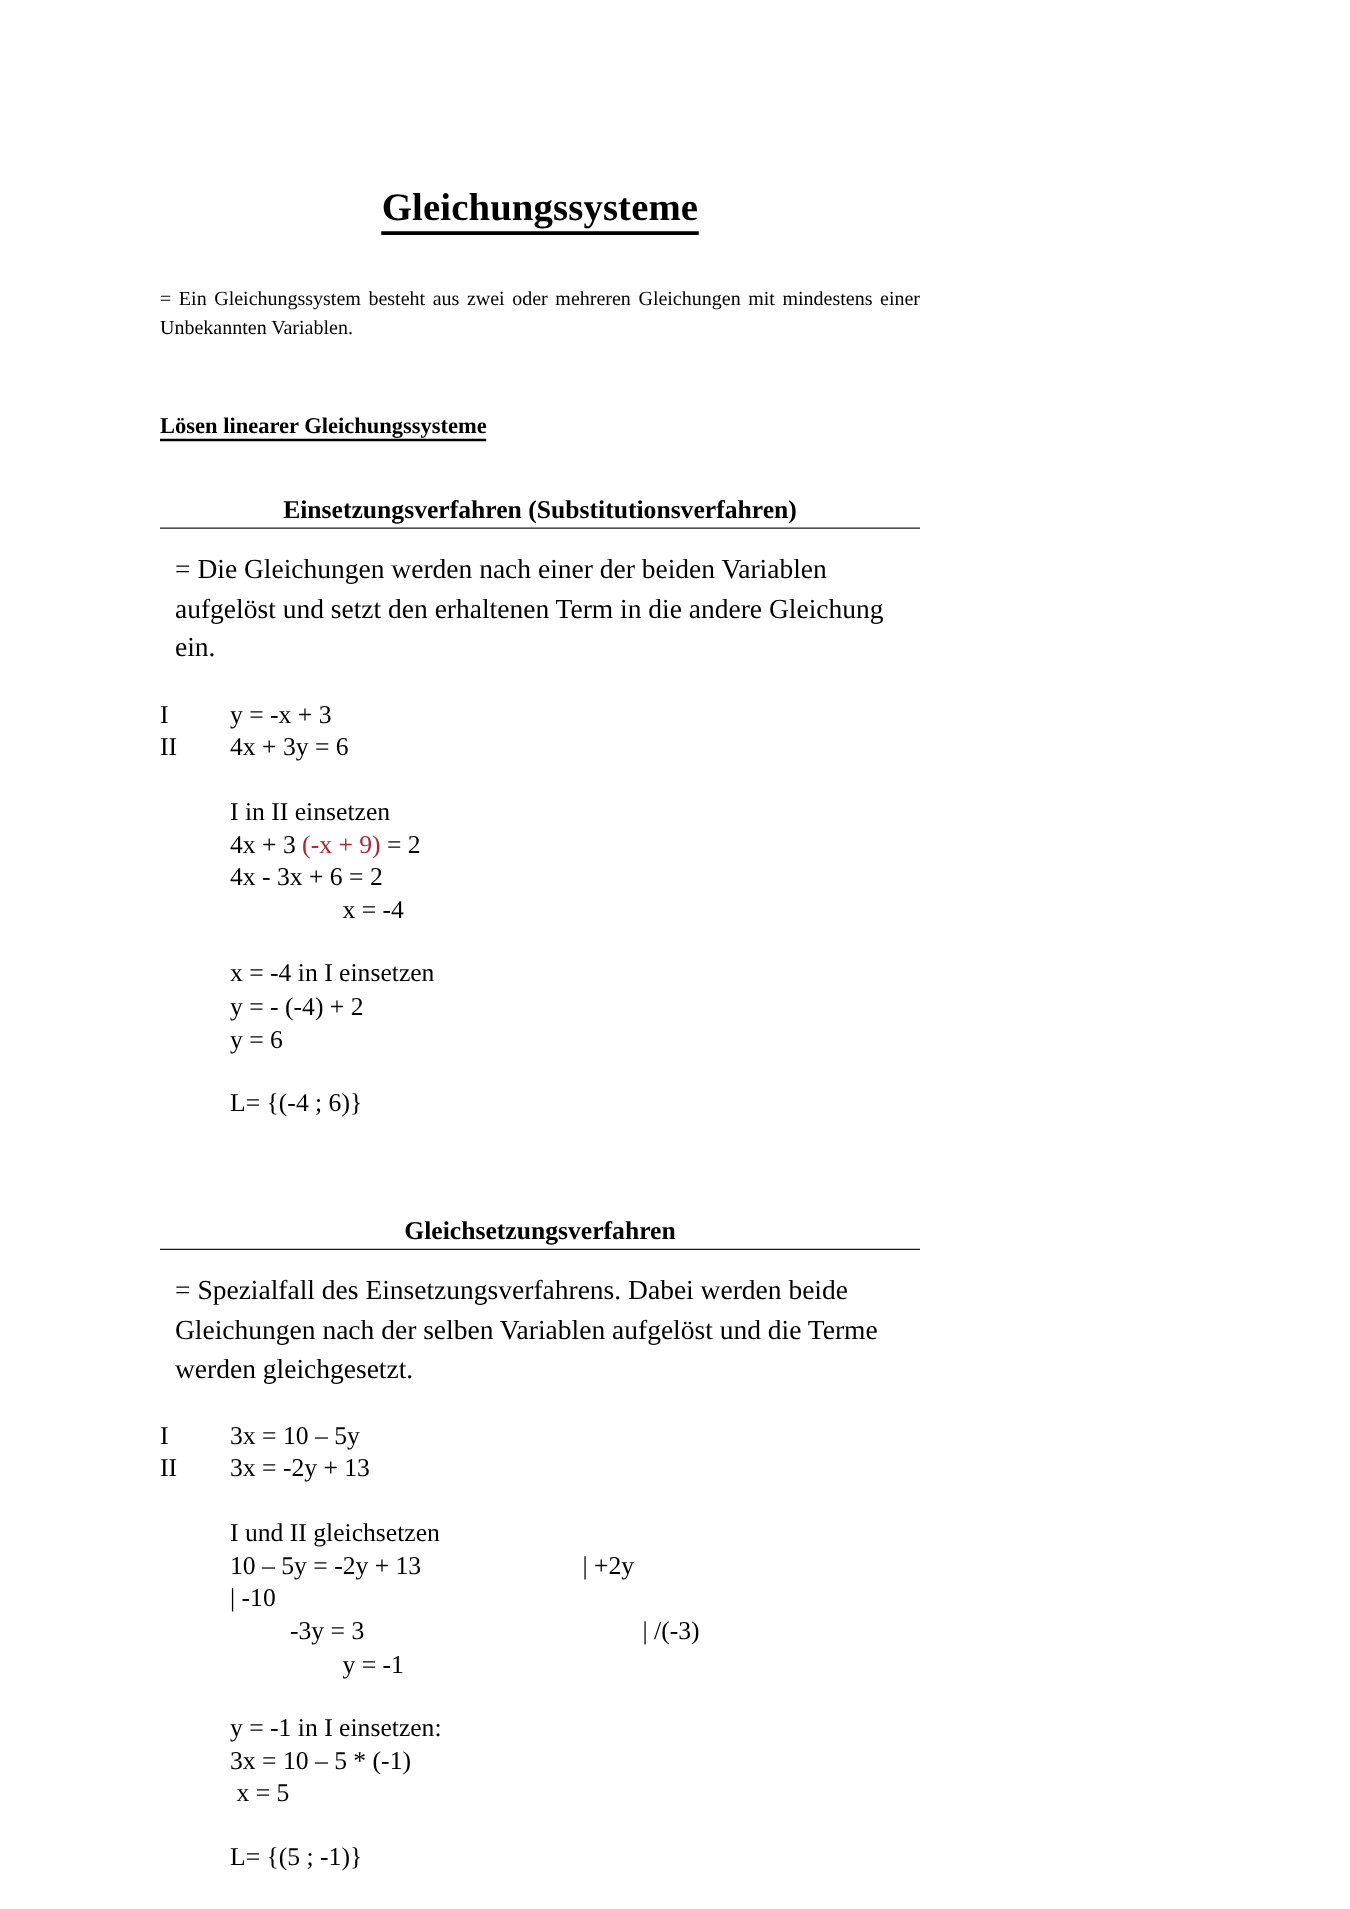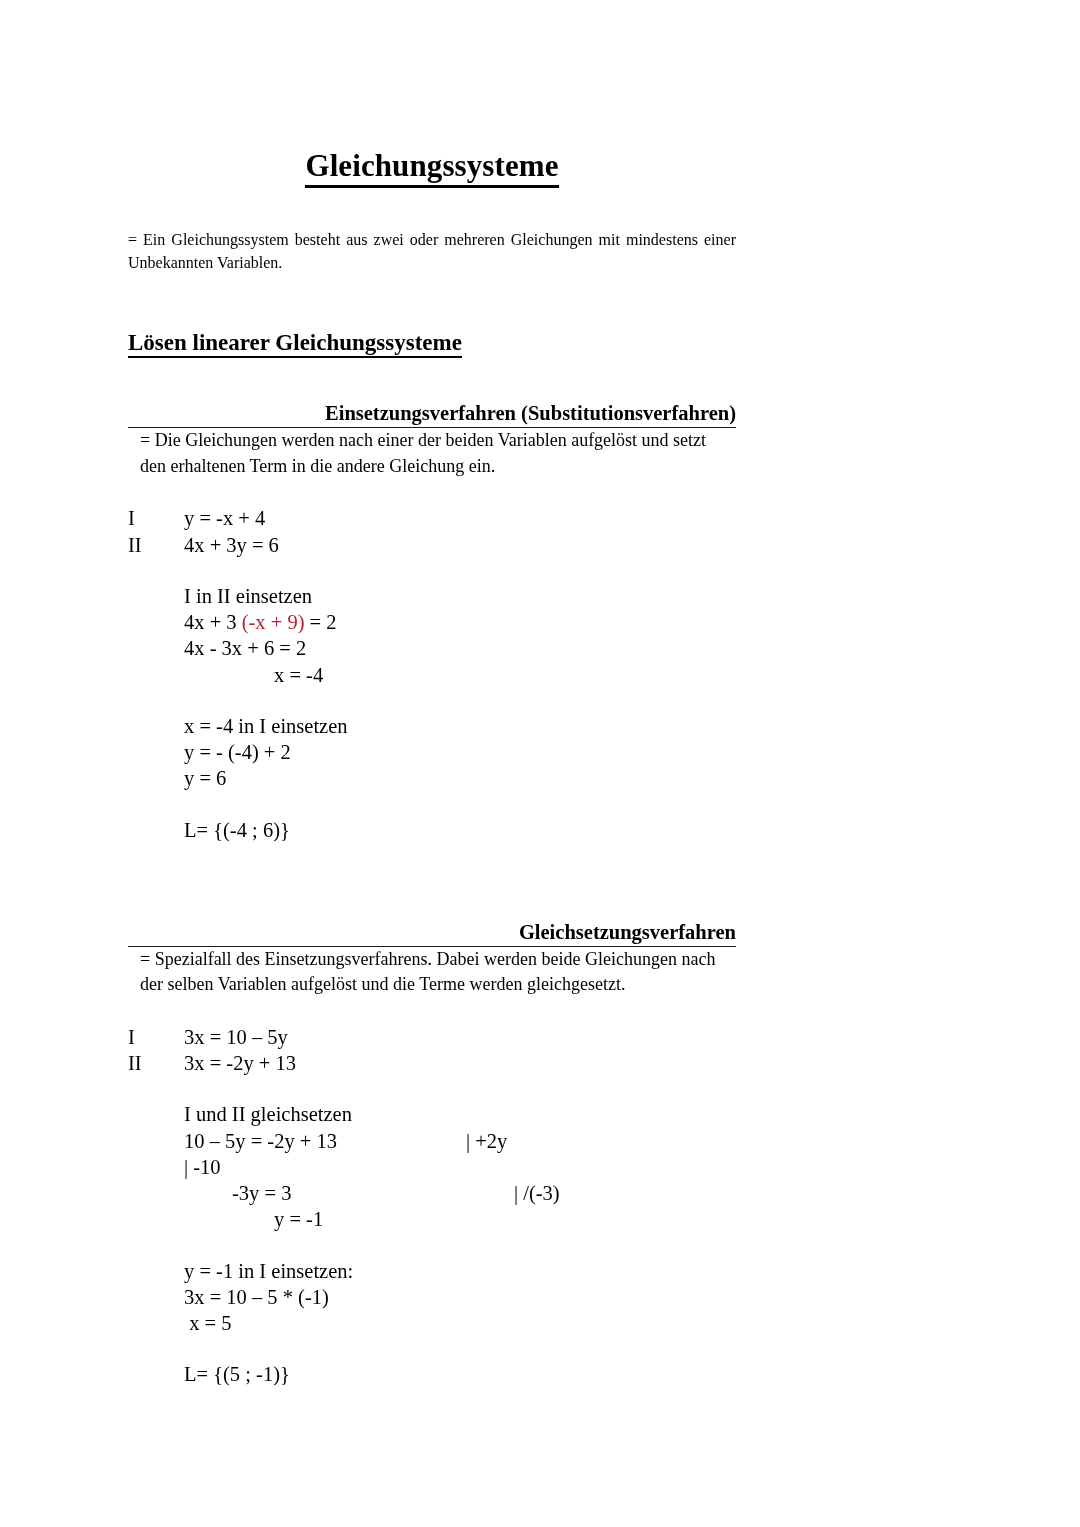--- a/index.html
+++ b/index.html
@@ -42,48 +42,48 @@
     margin: 44px 0 0 0;
     font-size: 16px;
     line-height: 1.45;
     text-align: justify;
     text-justify: inter-word;
   }
 
   
   .section-heading {
     margin: 56px 0 0 0;
-    font-size: 23px;
+    font-size: 18px;
     font-weight: bold;
   }
   .section-heading .u {
     border-bottom: 2.5px solid #000;
     padding-bottom: 1px;
   }
 
   
   .method {
     margin-top: 46px;
   }
   .method.second {
     margin-top: 78px;
   }
   .method-title {
-    text-align: right;
+    text-align: center;
     font-size: 20.5px;
     font-weight: bold;
     padding-bottom: 2px;
   }
   .method-rule {
     border-top: 1.7px solid #1a1a1a;
     margin: 0 0 0 0;
   }
   .method-def {
-    margin: 0 0 0 12px;
-    font-size: 18px;
+    margin: 16px 0 0 12px;
+    font-size: 22px;
     line-height: 1.42;
   }
 
   
   .example {
     margin-top: 26px;
     font-size: 20.5px;
     line-height: 1.28;
   }
   .eq-row {
@@ -147,21 +147,21 @@
 
   <div class="method">
     <div class="method-title">Einsetzungsverfahren (Substitutionsverfahren)</div>
     <div class="method-rule"></div>
     <div class="method-def">= Die Gleichungen werden nach einer der beiden Variablen aufgelöst und setzt den erhaltenen Term in die andere Gleichung ein.</div>
 
     <div class="example">
 
       <div class="eq-row">
         <span class="eq-label">I</span>
-        <span class="eq-body">y = -x + 4</span>
+        <span class="eq-body">y = -x + 3</span>
       </div>
       <div class="eq-row">
         <span class="eq-label">II</span>
         <span class="eq-body">4x + 3y = 6</span>
       </div>
 
       <div class="steps">
         <div class="step-line">
           <span class="step-text">I in II einsetzen</span>
         </div>

